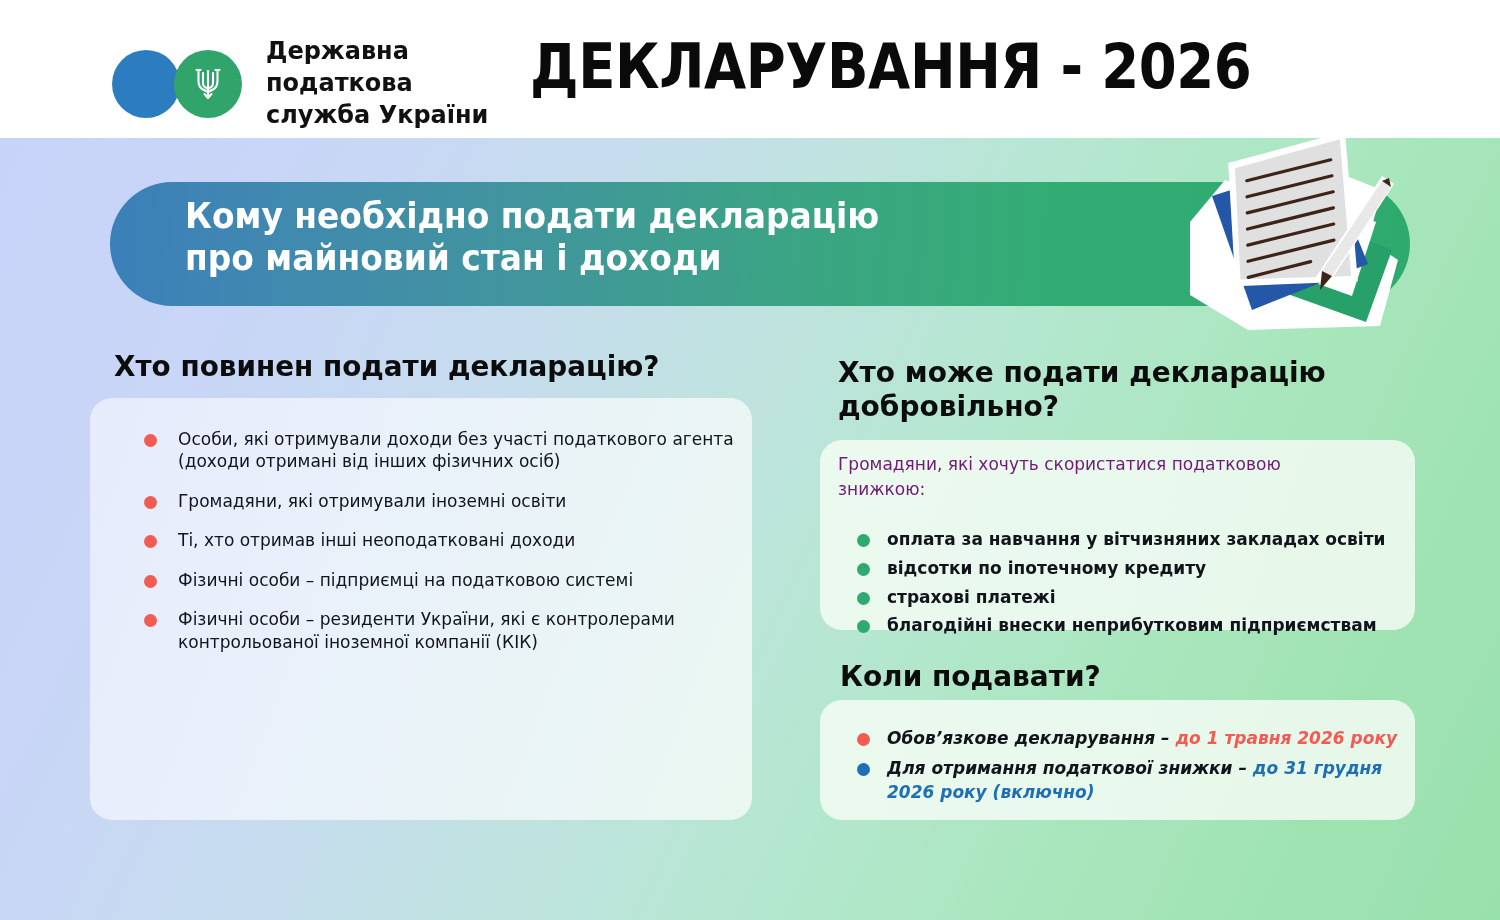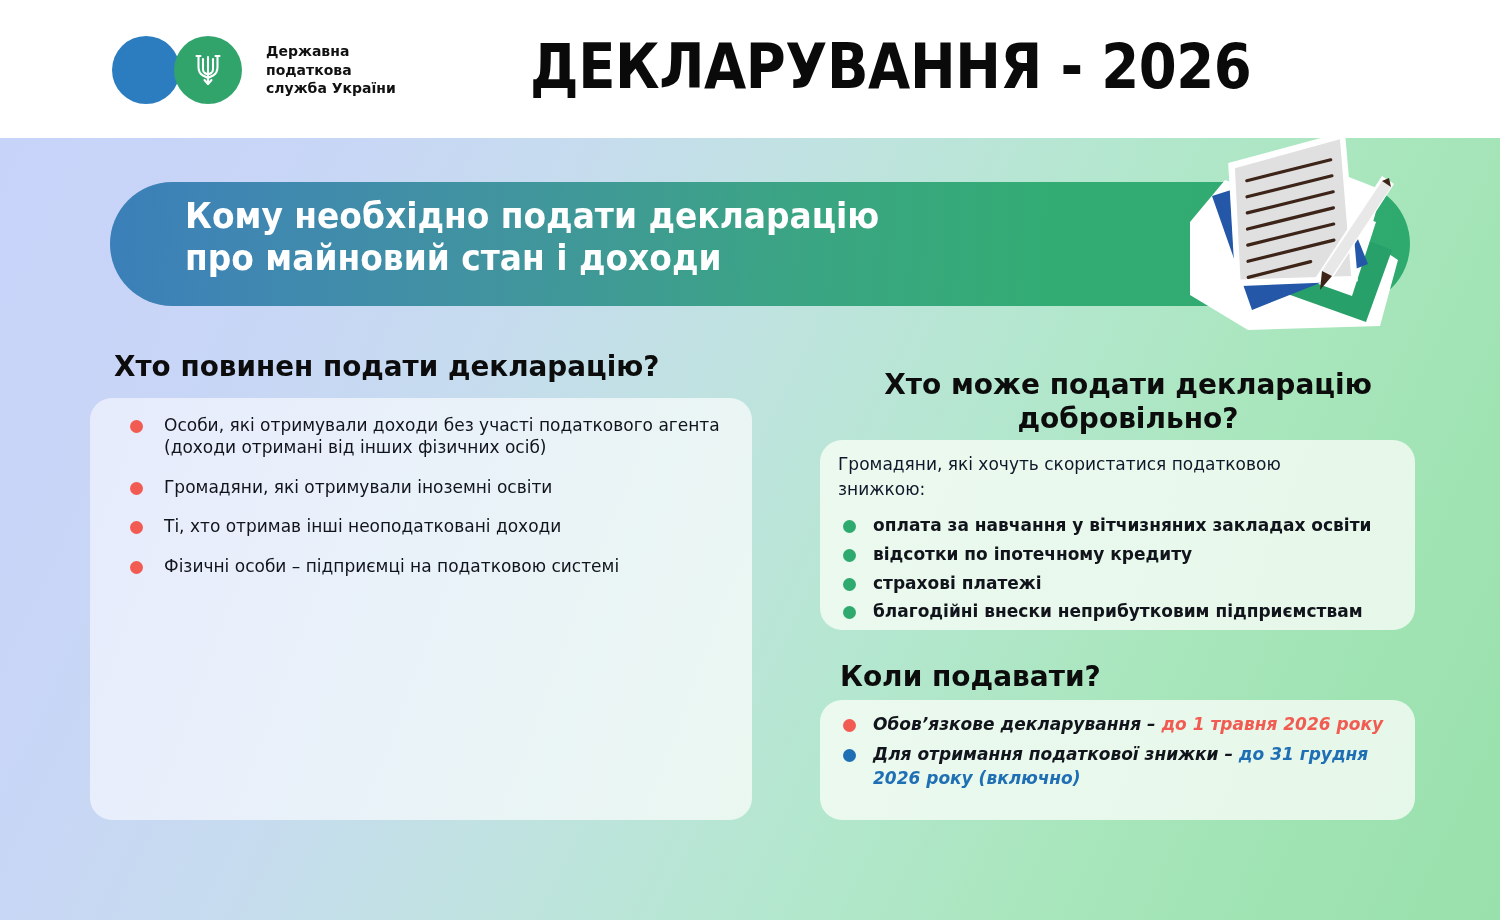--- a/index.html
+++ b/index.html
@@ -53,21 +53,21 @@
     width: 68px; height: 68px;
     border-radius: 50%;
     background: #31a46c;
     display: flex;
     align-items: center;
     justify-content: center;
   }
   .logo-text {
     font-family: "DejaVu Sans", "Liberation Sans", sans-serif;
     font-weight: bold;
-    font-size: 14px;
+    font-size: 24px;
     line-height: 1.33;
     color: #111111;
     letter-spacing: 0px;
     margin-left: 4px;
     white-space: pre-line;
   }
   .main-title {
     position: absolute;
     left: 530px; top: 36px;
     width: 880px;
@@ -143,25 +143,24 @@
   }
   #heading-left {
     left: 114px; top: 350px;
     font-size: 29px;
     line-height: 1.15;
     width: 680px;
     transform: scaleX(0.96);
     transform-origin: left top;
   }
   #heading-right {
-    left: 838px; top: 368px;
+    left: 838px; top: 356px;
     font-size: 28px;
     line-height: 1.2;
     width: 580px;
-    text-align: center;
   }
   #heading-when {
     left: 840px; top: 660px;
     font-size: 28px;
     line-height: 1.2;
     width: 560px;
   }
 
   
   .card {
@@ -183,21 +182,21 @@
     left: 820px; top: 700px;
     width: 595px; height: 120px;
     background: linear-gradient(110deg, rgba(238,250,240,0.95) 0%, rgba(235,249,238,0.93) 100%);
   }
 
   
   .bullet-list {
     position: absolute;
     z-index: 3;
     list-style: none;
-    margin: 2px;
+    margin: 16px;
     padding: 0;
   }
   #list-must {
     left: 124px; top: 412px;
     width: 610px;
   }
   #list-must li {
     position: relative;
     padding-left: 38px;
     margin-bottom: 17px;
@@ -214,21 +213,21 @@
     border-radius: 50%;
     background: #f25b52;
   }
 
   .voluntary-intro {
     position: absolute;
     left: 838px; top: 452px;
     width: 560px;
     font-size: 17px;
     line-height: 1.45;
-    color: #0f172a;
+    color: #701a75;
     z-index: 3;
     font-family: "DejaVu Sans", "Liberation Sans", sans-serif;
     white-space: pre-line;
   }
   #list-voluntary {
     left: 838px; top: 512px;
     width: 570px;
     font-weight: bold;
   }
   #list-voluntary li {
@@ -345,20 +344,21 @@
     </g>
   </svg>
 
   <div class="col-heading" id="heading-left">Хто повинен подати декларацію?</div>
   <div class="card" id="card-must"></div>
   <ul class="bullet-list" id="list-must">
       <li>Особи, які отримували доходи без участі податкового агента (доходи отримані від інших фізичних осіб)</li>
       <li>Громадяни, які отримували іноземні освіти</li>
       <li>Ті, хто отримав інші неоподатковані доходи</li>
       <li>Фізичні особи – підприємці на податковою системі</li>
+      <li>Фізичні особи – резиденти України, які є контролерами контрольованої іноземної компанії (КІК)</li>
     </ul>
 
   <div class="col-heading" id="heading-right">Хто може подати декларацію
 добровільно?</div>
   <div class="card" id="card-voluntary"></div>
   <div class="voluntary-intro">Громадяни, які хочуть скористатися податковою
 знижкою:</div>
   <ul class="bullet-list" id="list-voluntary">
       <li>оплата за навчання у вітчизняних закладах освіти</li>
       <li>відсотки по іпотечному кредиту</li>

